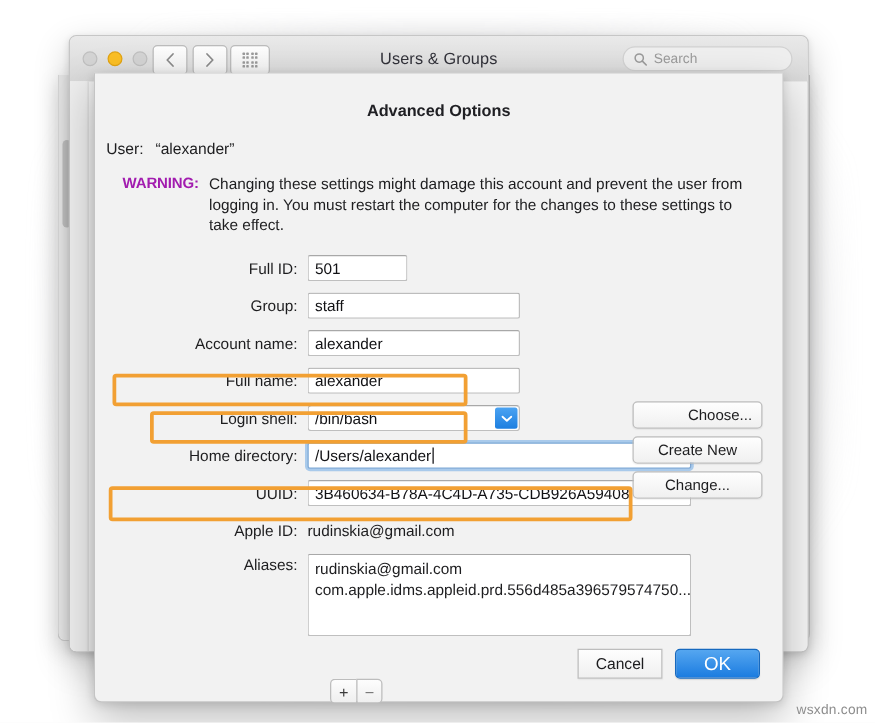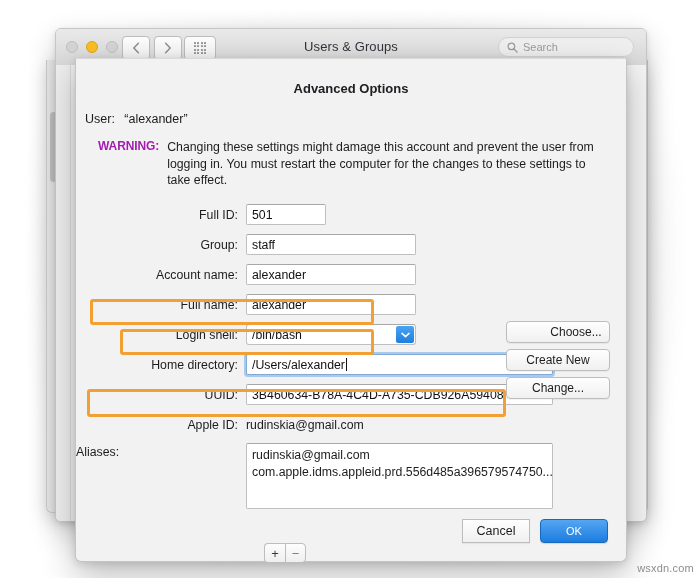--- a/index.html
+++ b/index.html
@@ -327,20 +327,21 @@
   }
 
   
   .alias-row {
     display: flex;
     margin-top: 2px;
   }
   .alias-label {
     width: 170px;
     flex: 0 0 170px;
+    text-align: right;
     padding-right: 8px;
     box-sizing: border-box;
     font-size: 12.3px;
     color: #1d1d1f;
     padding-top: 2px;
   }
   .alias-box {
     width: 307px;
     height: 66px;
     background: #ffffff;
@@ -390,21 +391,21 @@
     color: #1d1d1f;
     display: flex; align-items: center; justify-content: center;
     box-shadow: 0 1px 1px rgba(0,0,0,0.05);
     box-sizing: border-box;
   }
   .btn-ok {
     width: 68px; height: 24px;
     background: linear-gradient(to bottom,#55a6f0,#1b7ce0);
     border: 1px solid #1669bf;
     border-radius: 4px;
-    font-size: 11px;
+    font-size: 15px;
     color: #ffffff;
     display: flex; align-items: center; justify-content: center;
     box-shadow: 0 1px 1px rgba(0,0,0,0.12);
     box-sizing: border-box;
   }
 
   
   .anno {
     position: absolute;
     border: 3px solid #f2a033;

